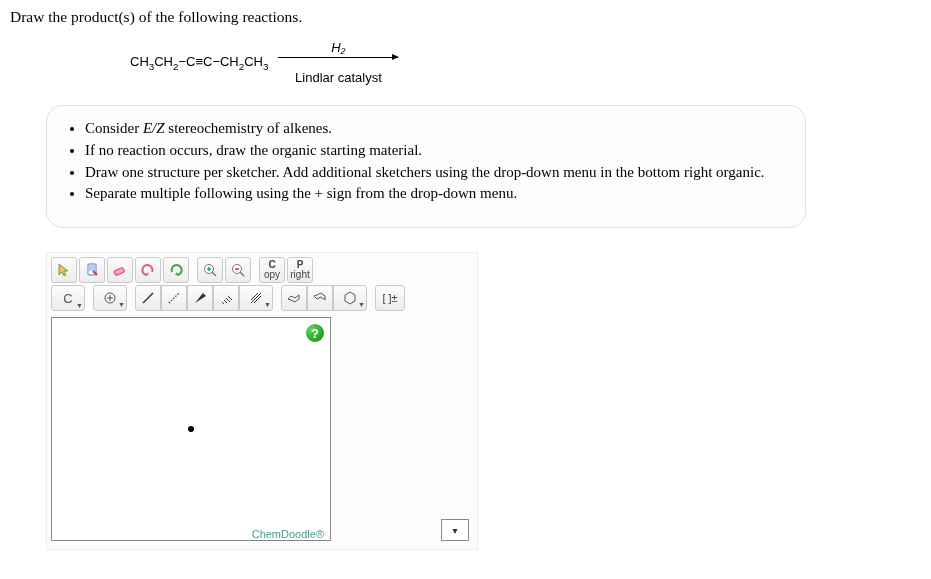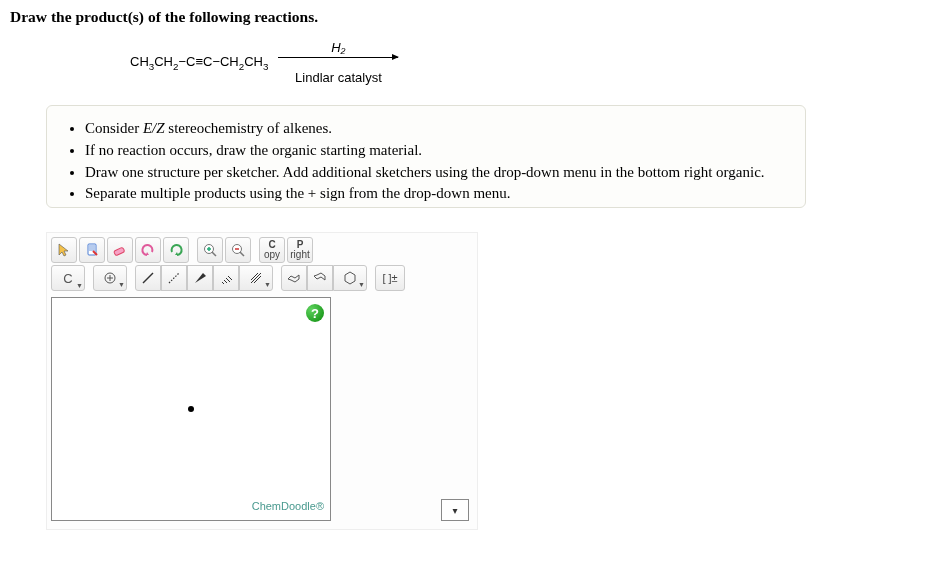--- a/index.html
+++ b/index.html
@@ -5,21 +5,21 @@
   * { box-sizing: border-box; }
   body {
     margin: 0;
     padding: 8px 10px;
     font-family: "Times New Roman", Times, serif;
     font-size: 15px;
     color: #000;
     background: #fff;
     width: 931px;
   }
-  .prompt { font-size: 15.5px; margin-bottom: 14px; font-weight: bold; }
+  .prompt { font-size: 15.5px; margin-bottom: 14px; }
   .reaction {
     font-family: Arial, sans-serif;
     font-size: 13px;
     margin: 0 0 20px 120px;
     display: flex;
     align-items: center;
   }
   .reaction .arrowblock { position: relative; margin: 0 10px; text-align: center; }
   .reaction .top { font-size: 13px; margin-bottom: 2px; font-style: italic; }
   .reaction .arrow { width: 120px; height: 1px; background:#000; position: relative; }
@@ -27,22 +27,22 @@
     content:''; position:absolute; right:-1px; top:-3px;
     border-left:7px solid #000; border-top:3.5px solid transparent; border-bottom:3.5px solid transparent;
   }
   .reaction .bottom { font-size: 13px; margin-top: 12px; }
   sub { font-size: 0.75em; }
   .hintbox {
     margin: 0 0 24px 36px;
     width: 760px;
     background: #fdfdfb;
     border: 1px solid #e0e0d6;
-    border-radius: 6px;
-    padding: 12px 16px 2px 16px;
+    border-radius: 17px;
+    padding: 12px 16px 22px 16px;
   }
   .hintbox ul { margin: 0; padding-left: 22px; }
   .hintbox li { font-size: 15px; line-height: 1.45; }
   .em { font-style: italic; }
 
   .sketchwrap {
     margin-left: 36px;
     width: 432px;
     border: 1px solid #eee;
     background: #fdfdfd;
@@ -82,21 +82,21 @@
     display:flex; align-items:center; justify-content:center;
     font-family: Arial,sans-serif;
     cursor:pointer;
   }
   .canvas .dot {
     position:absolute; top:50%; left:50%;
     width:6px; height:6px; background:#000; border-radius:50%;
     transform:translate(-50%,-50%);
   }
   .canvas .brand {
-    position:absolute; bottom:8px; right:6px;
+    position:absolute; bottom:0; right:6px;
     font-family: Arial,sans-serif; font-size:11px; color:#4a9a8f;
   }
   .addselect {
     margin-left: auto;
     margin-right: 4px;
     align-self:flex-end;
     width: 28px; height: 22px;
     border:1px solid #888; background:#fff;
     font-size:11px;
     display:flex; align-items:center; justify-content:center;
@@ -121,21 +121,21 @@
     <div class="arrow"></div>
     <div class="bottom">Lindlar catalyst</div>
   </div>
 </div>
 
 <div class="hintbox">
   <ul id="hintlist">
       <li>Consider <span class="em">E/Z</span> stereochemistry of alkenes.</li>
       <li>If no reaction occurs, draw the organic starting material.</li>
       <li>Draw one structure per sketcher. Add additional sketchers using the drop-down menu in the bottom right organic.</li>
-      <li>Separate multiple products using the + sign from the drop-down menu.</li>
+      <li>Separate multiple following using the + sign from the drop-down menu.</li>
     </ul>
 </div>
 
 <div class="sketchwrap">
 
   <div class="toolbar-row">
     <div class="tbtn">
       <svg viewBox="0 0 16 16">
           <path d="M3 2 L3 13 L6 10 L8 14 L10 13 L8 9 L12 9 Z" fill="#f3c04a" stroke="#555" stroke-width="0.6"></path>
         </svg>

